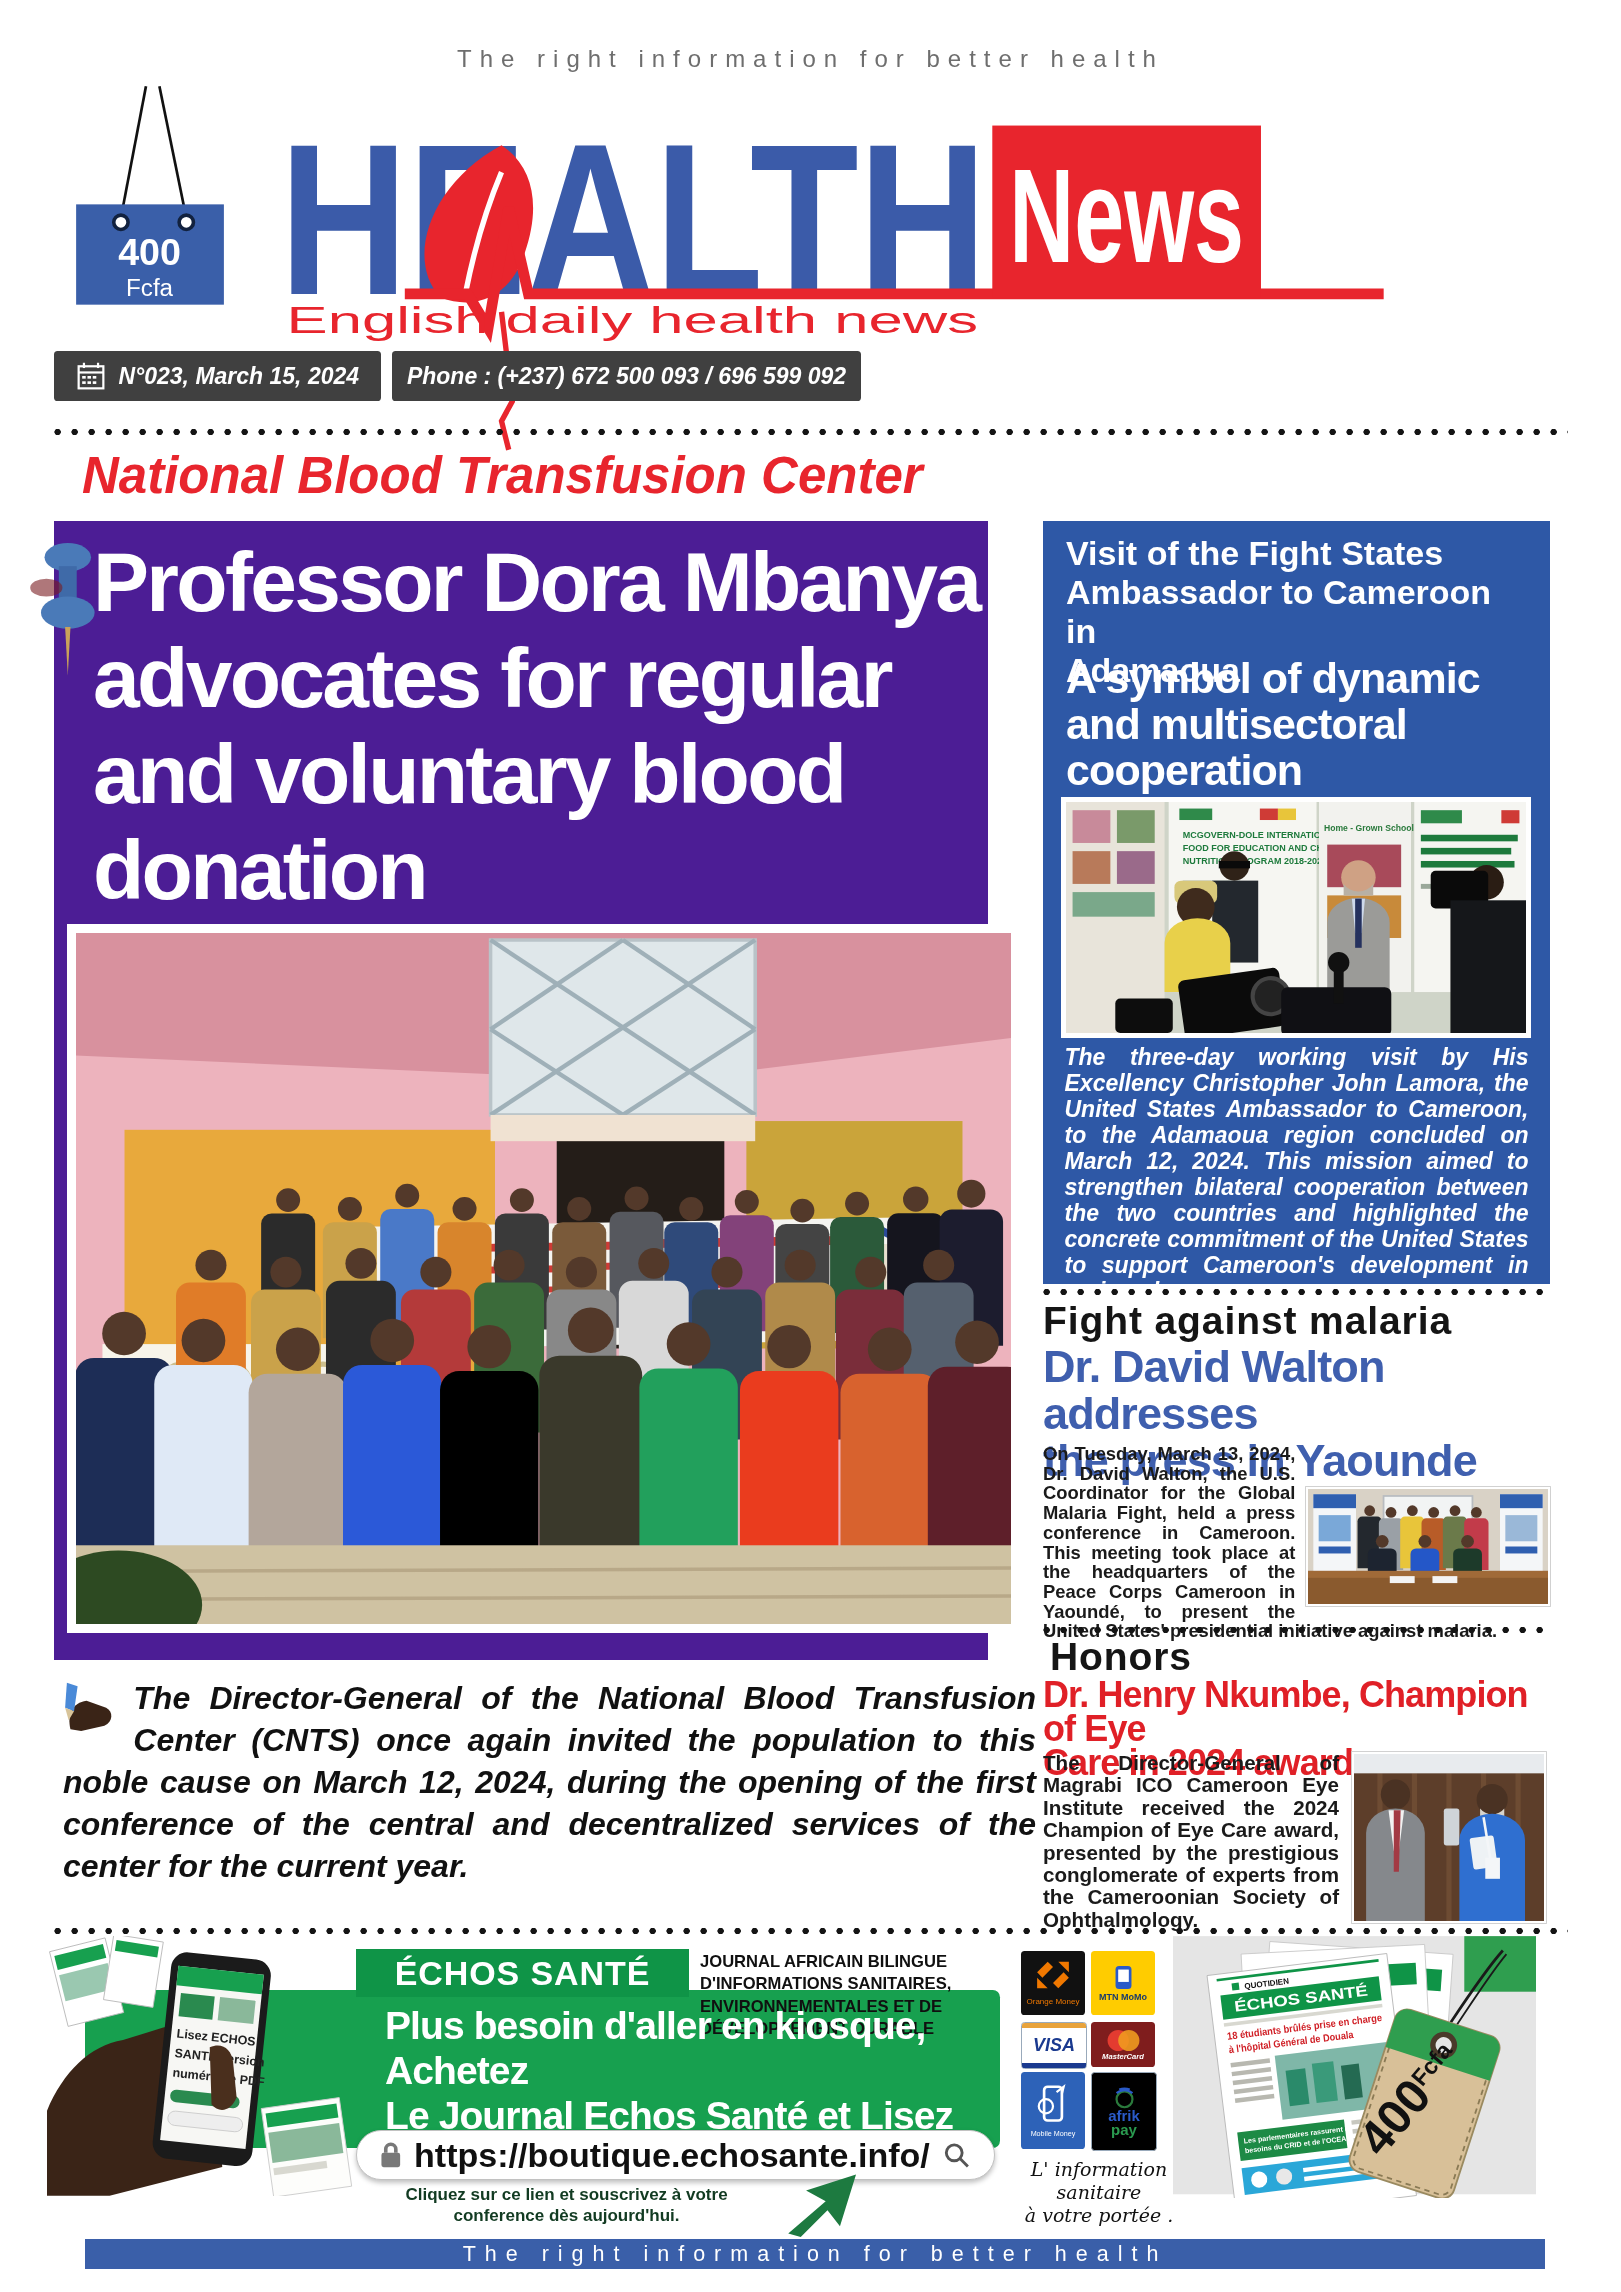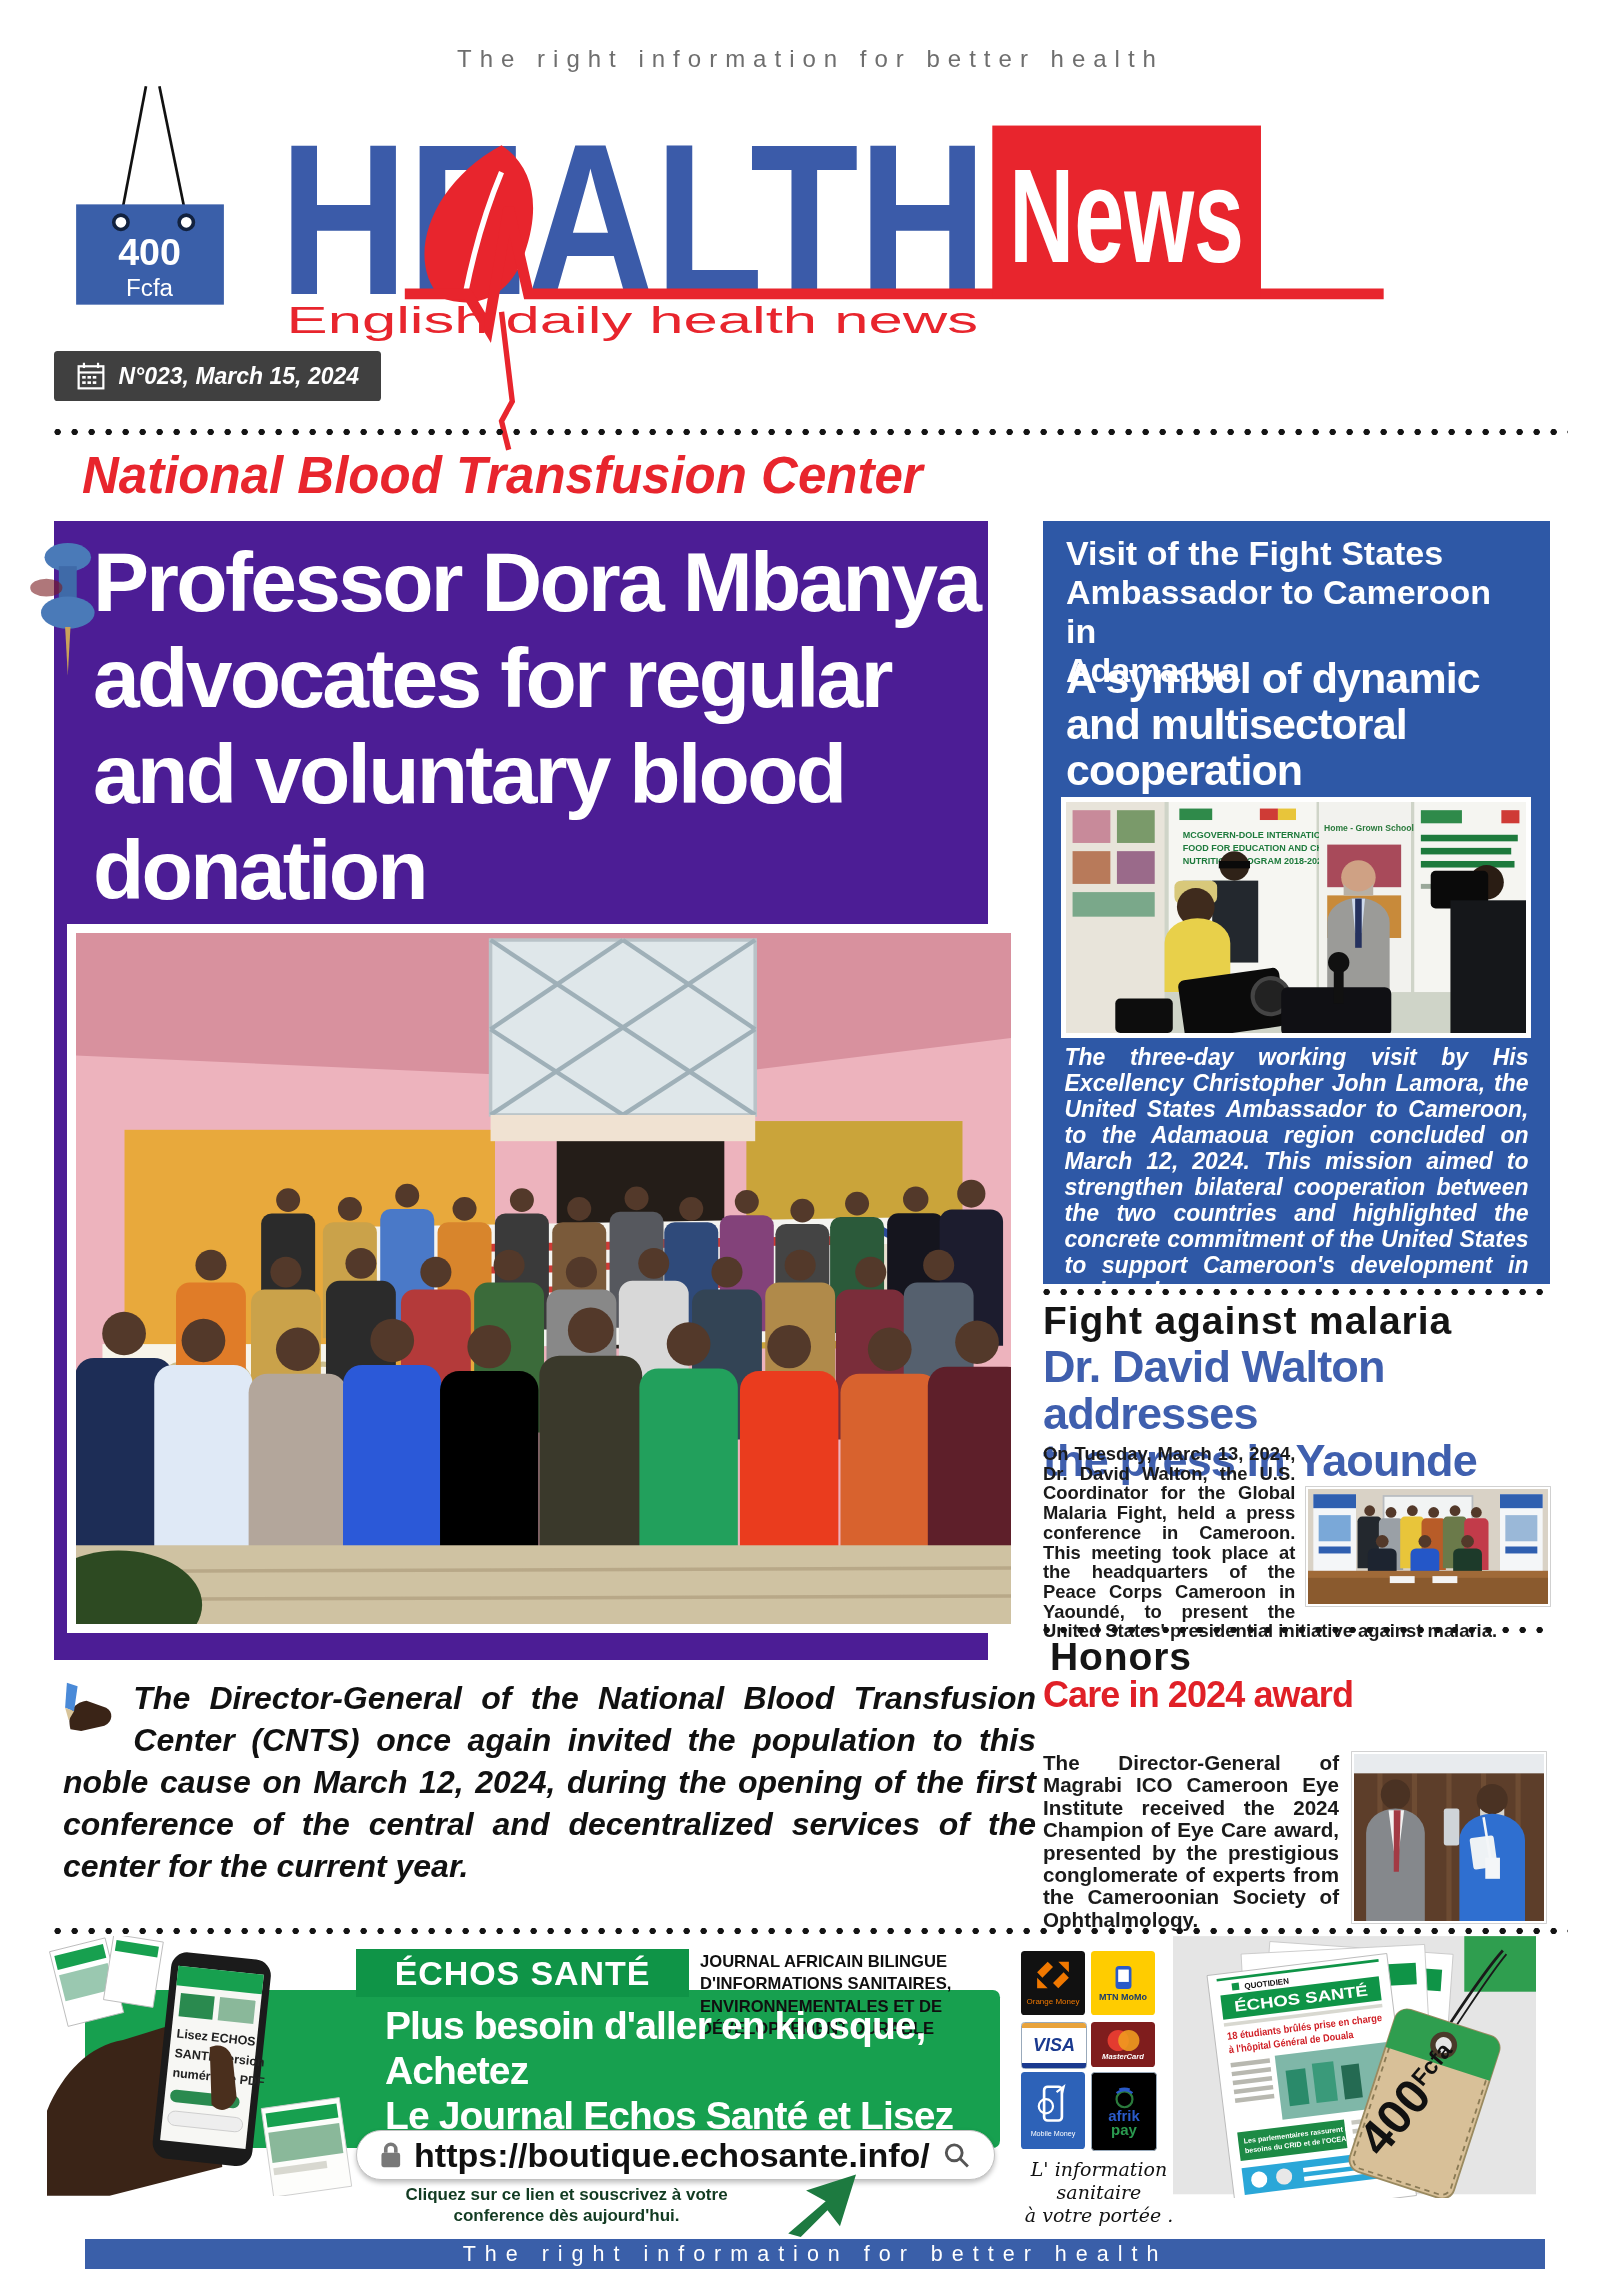--- a/index.html
+++ b/index.html
@@ -95,20 +95,23 @@
           <rect x="7" y="17" width="4" height="3"></rect>
           <rect x="13" y="17" width="4" height="3"></rect>
           <rect x="19" y="17" width="4" height="3"></rect>
           <rect x="7" y="23" width="4" height="3"></rect>
           <rect x="13" y="23" width="4" height="3"></rect>
           <rect x="19" y="23" width="4" height="3"></rect>
         </g>
     </svg>
     <span>N°023, March 15, 2024</span>
   </div>
+  <div class="abs ibox" style="left:392px;top:351px;width:469px;">
+    <span>Phone : (+237) 672 500 093 / 696 599 092</span>
+  </div>
 
   <div class="abs dotline" style="left:54px;top:428px;width:1514px;"></div>
 
   <div class="abs kicker">National Blood Transfusion Center</div>
 
   <div class="abs redbox">
     <div class="lead-headline">
       <div>Professor Dora Mbanya</div>
       <div>advocates for regular</div>
       <div>and voluntary blood</div>
@@ -364,20 +367,21 @@
           <rect x="140" y="100" width="28" height="8" fill="#f4f4f4"></rect>
       </svg>
     </div>
     <span>On Tuesday, March 13, 2024, Dr. David Walton, the U.S. Coordinator for the Global Malaria Fight, held a press conference in Cameroon. This meeting took place at the headquarters of the Peace Corps Cameroon in Yaoundé, to present the United States' presidential initiative against malaria.</span>
   </div>
 
   <div class="abs dotline" style="left:1043px;top:1626px;width:509px;"></div>
 
   <div class="abs sec-label" style="left:1050px;top:1635px;font-size:39px;">Honors</div>
   <div class="abs honors-headline" style="left:1043px;top:1678px;width:509px;">
+    <div>Dr. Henry Nkumbe, Champion of Eye</div>
     <div>Care in 2024 award</div>
   </div>
   <div class="abs" style="left:1043px;top:1752px;width:509px;display:flex;">
     <div class="news-body" style="width:296px;font-size:20.6px;line-height:22.4px;">The Director-General of Magrabi ICO Cameroon Eye Institute received the 2024 Champion of Eye Care award, presented by the prestigious conglomerate of experts from the Cameroonian Society of Ophthalmology.</div>
     <div style="width:190px;height:167px;margin-left:12.5px;border:2.7px solid #fff;box-shadow:0 0 0 0.9px #ccc;">
       <svg width="190" height="167" viewBox="0 0 220 190" preserveAspectRatio="none">
         <rect width="220" height="190" fill="#5d3e2a"></rect>
         <g stroke="#6e4c33" stroke-width="6">
             <line x1="30" y1="22" x2="30" y2="190"></line>
             <line x1="70" y1="22" x2="70" y2="190"></line>

